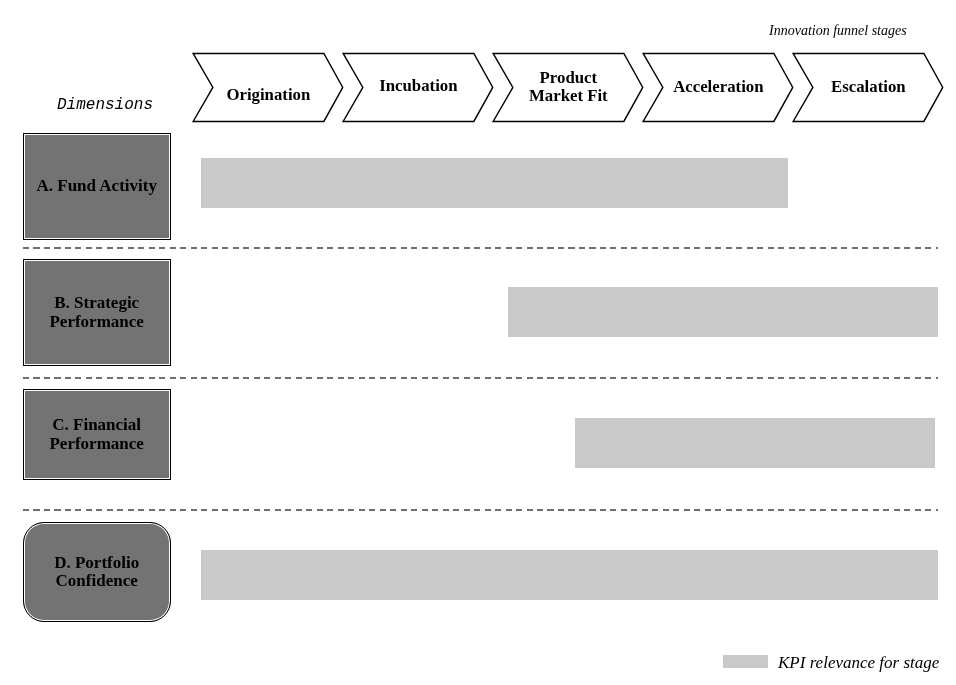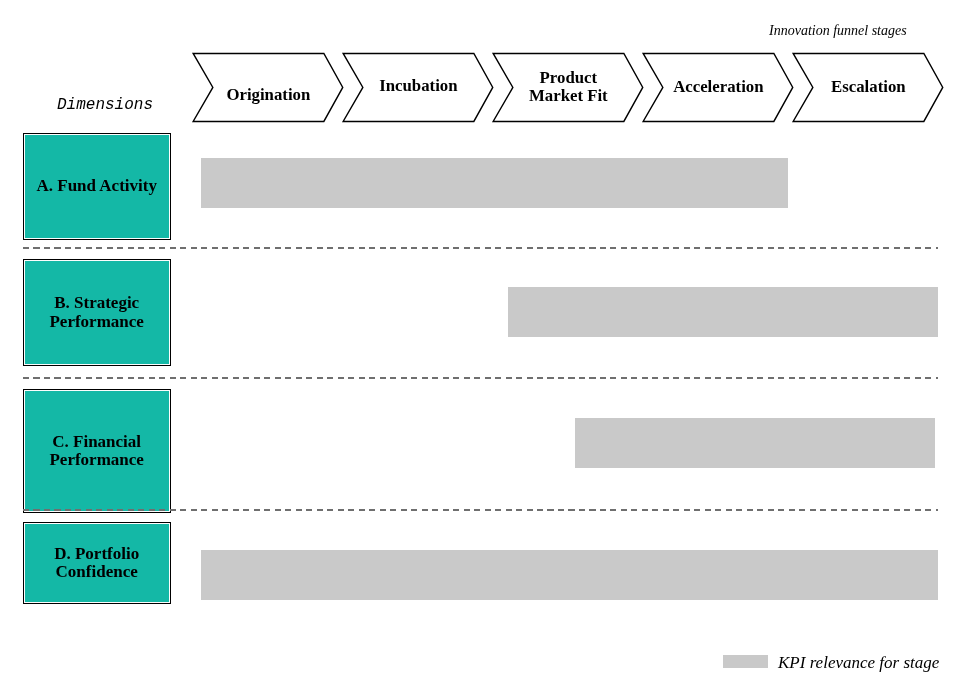--- a/index.html
+++ b/index.html
@@ -7,21 +7,21 @@
   body{width:956px;height:685px;background:#ffffff;overflow:hidden;
        font-family:"Liberation Serif",serif;color:#000;}
   #canvas{position:relative;width:956px;height:685px;}
   .abs{position:absolute;}
 
   .hdr-note{font-style:italic;font-size:16.5px;line-height:1;white-space:nowrap;}
   #funnel-note{font-size:14px;}
   #dims-note{font-size:16px;font-family:Liberation Mono, monospace;}
   #legend-note{font-size:17px;}
 
-  .dim-box{box-sizing:border-box;background:#14b8a6;border:1.4px solid #000000;
+  .dim-box{box-sizing:border-box;background:#737373;border:1.4px solid #000000;
            box-shadow:inset 0 0 0 1px #fdfdfd;
            display:flex;align-items:center;justify-content:center;text-align:center;
            font-weight:bold;font-size:17px;line-height:18.2px;}
   .dim-box>span{display:block;position:relative;top:0.3px;}
 
   .bar{background:#c9c9c9;}
 
   .sep{height:2.1px;
        background-image:repeating-linear-gradient(to right,#6f6f6f 0,#6f6f6f 6.05px,
                        rgba(255,255,255,0) 6.05px,rgba(255,255,255,0) 10.49px);}
@@ -55,25 +55,25 @@
       <div class="abs chev-label" style="left: 812.85px; width: 111px; top: 53.45px; height: 68px; display: flex; align-items: center; justify-content: center;">Escalation</div>
     </div>
   <div id="dim-boxes">
       <div class="abs dim-box" style="left: 22.7px; top: 132.8px; width: 148px; height: 107px;">
         <span style="white-space: pre-line;">A. Fund Activity</span>
       </div>
       <div class="abs dim-box" style="left: 22.7px; top: 258.8px; width: 148px; height: 107px;">
         <span style="white-space: pre-line;">B. Strategic
 Performance</span>
       </div>
-      <div class="abs dim-box" style="left: 22.7px; top: 388.8px; width: 148px; height: 124px;">
+      <div class="abs dim-box" style="left: 22.7px; top: 388.8px; width: 148px; height: 91px;">
         <span style="white-space: pre-line;">C. Financial
 Performance</span>
       </div>
-      <div class="abs dim-box" style="left: 22.7px; top: 521.9px; width: 148px; height: 82px;">
+      <div class="abs dim-box" style="left: 22.7px; top: 521.9px; width: 148px; height: 100px; border-radius: 21px;">
         <span style="white-space: pre-line;">D. Portfolio
 Confidence</span>
       </div>
     </div>
   <div id="bars">
       <div class="abs bar" style="left: 200.8px; top: 157.8px; width: 587px; height: 50px; background: rgb(201, 201, 201);"></div>
       <div class="abs bar" style="left: 508px; top: 287px; width: 429.6px; height: 50px; background: rgb(201, 201, 201);"></div>
       <div class="abs bar" style="left: 575px; top: 417.9px; width: 359.6px; height: 50px; background: rgb(201, 201, 201);"></div>
       <div class="abs bar" style="left: 200.8px; top: 549.9px; width: 736.8px; height: 50px; background: rgb(201, 201, 201);"></div>
     </div>

